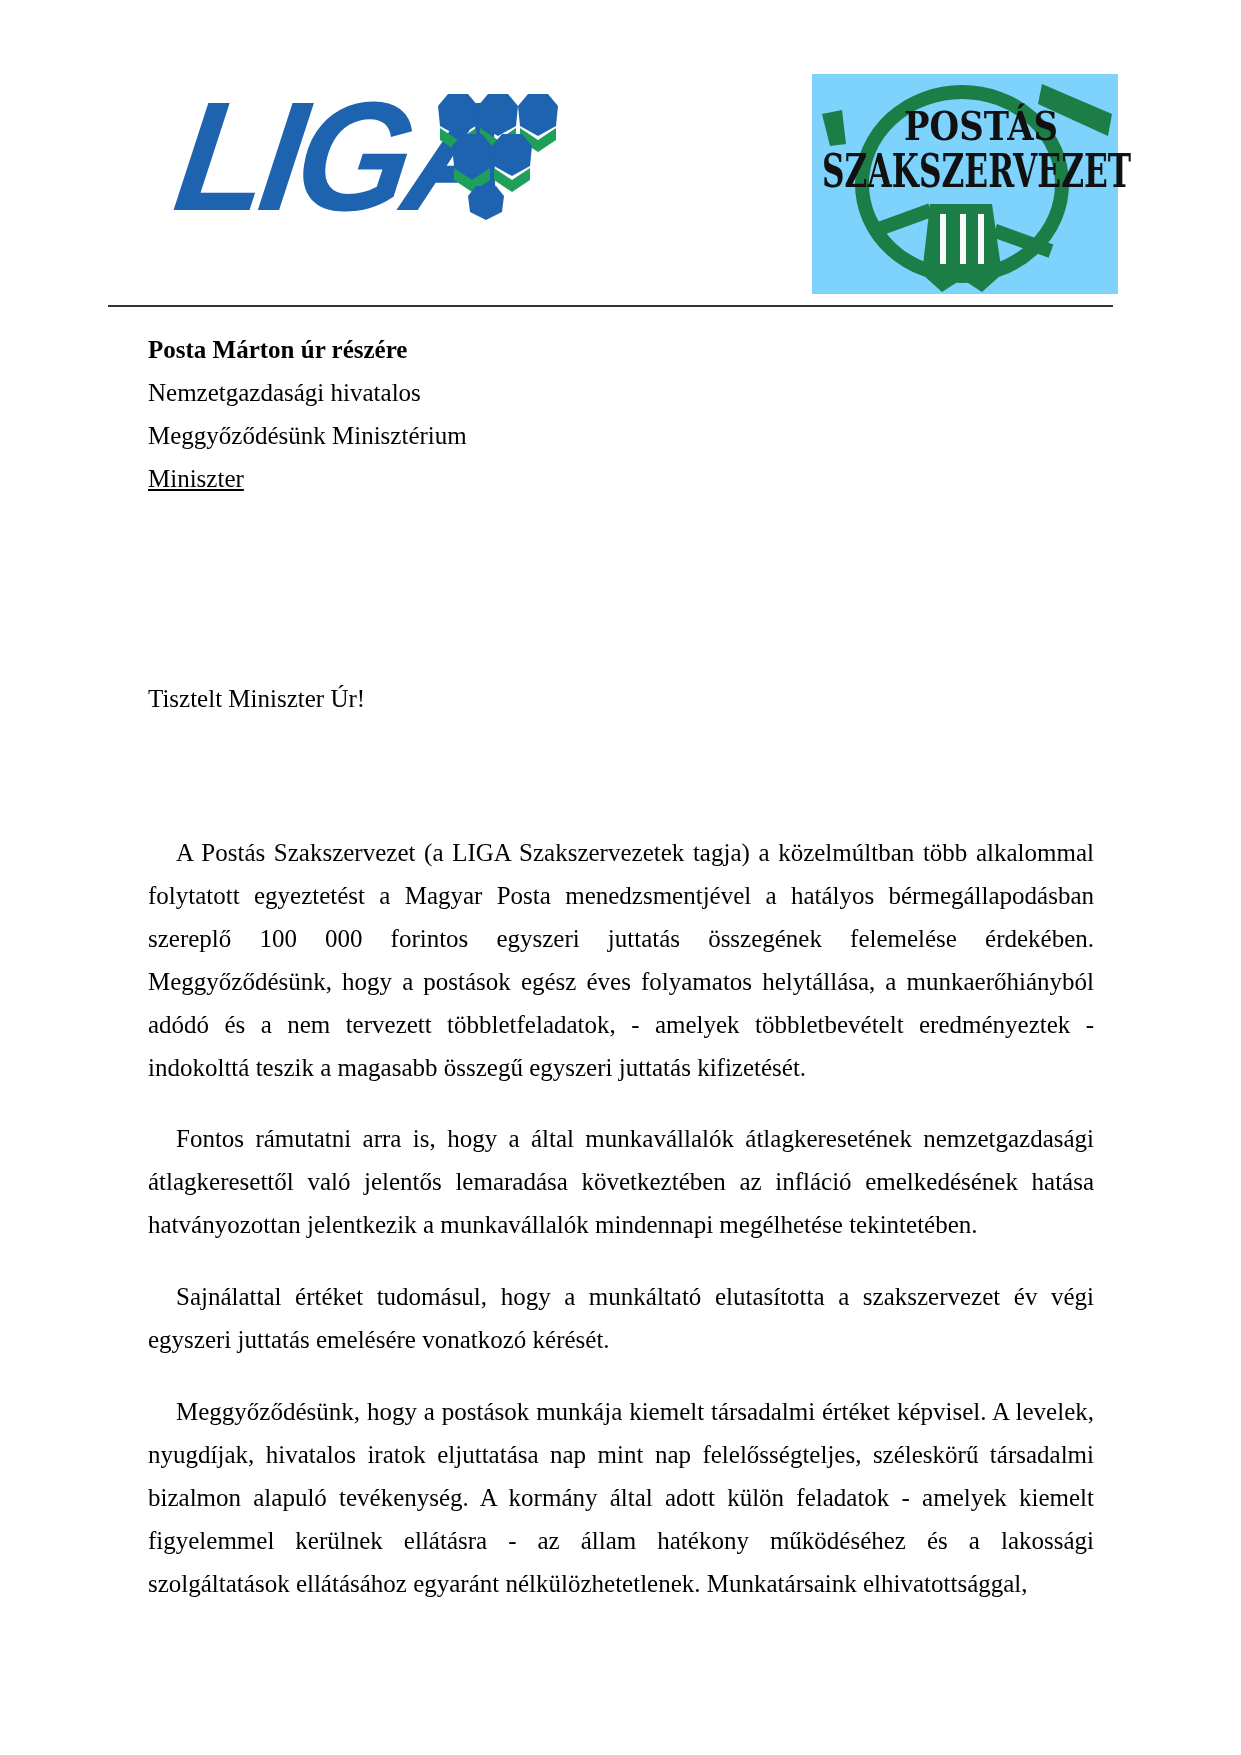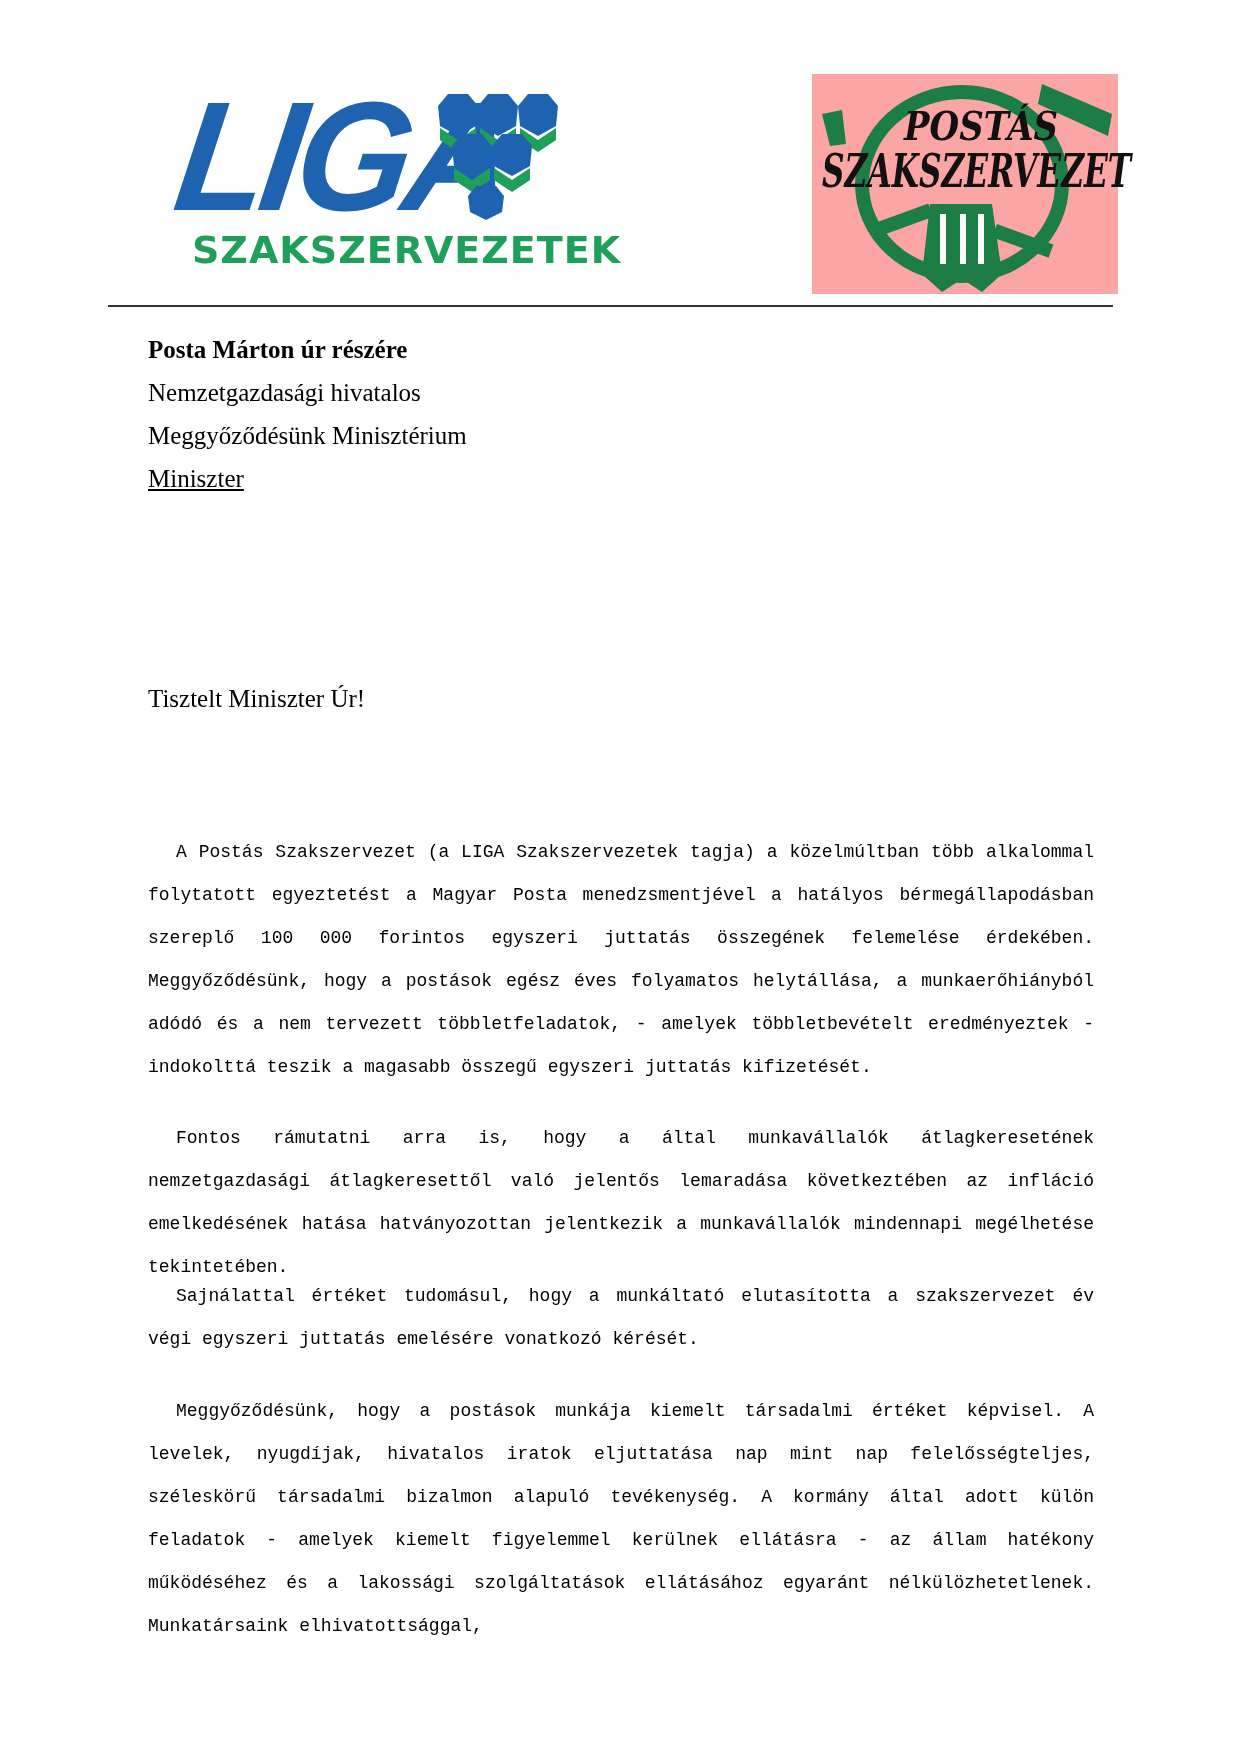--- a/index.html
+++ b/index.html
@@ -5,34 +5,34 @@
   html, body { margin: 0; padding: 0; background: #ffffff; }
   body { width: 1241px; height: 1755px; position: relative; overflow: hidden; font-family: "Liberation Serif", serif; color: #000; }
 
   
   .liga-logo { position: absolute; left: 188px; top: 88px; width: 370px; height: 190px; }
   .liga-word { position: absolute; left: 0; top: 0; font-family: "Liberation Sans", sans-serif; font-weight: bold; font-style: italic; font-size: 148px; line-height: 130px; color: #1e63b0; letter-spacing: -6px; transform: skewX(-8deg) scaleY(1.05); transform-origin: left top; }
   .liga-sub { position: absolute; left: 4px; top: 140px; font-family: "DejaVu Sans", sans-serif; font-weight: bold; font-size: 38px; color: #1fa05a; letter-spacing: 1px; }
   .liga-grapes { position: absolute; left: 248px; top: 2px; width: 130px; height: 130px; }
 
   
-  .postas-logo { position: absolute; left: 812px; top: 74px; width: 306px; height: 220px; background: #fca5a5; font-style: italic; }
+  .postas-logo { position: absolute; left: 812px; top: 74px; width: 306px; height: 220px; background: #7dd3fc; }
   .postas-logo svg { position: absolute; left: 0; top: 0; }
   .postas-text1 { position: absolute; left: 92px; top: 28px; font-family: "DejaVu Serif", serif; font-weight: bold; font-size: 40px; color: #111; transform: scaleX(0.85); transform-origin: left top; }
   .postas-text2 { position: absolute; left: 10px; top: 70px; font-family: "DejaVu Serif", serif; font-weight: bold; font-size: 46px; color: #111; transform: scaleX(0.68); transform-origin: left top; white-space: nowrap; }
 
   .rule { position: absolute; left: 108px; top: 305px; width: 1005px; height: 2px; background: #333; }
 
   .addr { position: absolute; left: 148px; font-size: 25px; line-height: 30px; }
   .addr.bold { font-weight: bold; }
   .addr.ul { text-decoration: underline; }
 
   .salutation { position: absolute; left: 148px; top: 685px; font-size: 25px; }
 
-  .para { position: absolute; left: 148px; width: 946px; font-size: 18px; line-height: 43px; text-align: justify; text-indent: 28px; font-family: Liberation Mono, monospace; }
+  .para { position: absolute; left: 148px; width: 946px; font-size: 25px; line-height: 43px; text-align: justify; text-indent: 28px; }
 </style>
 </head>
 <body>
 
 <div class="liga-logo">
   <div class="liga-word">LIGA</div>
   <svg class="liga-grapes" viewBox="0 0 130 130">
     <g fill="#1fa05a">
       <polygon points="4,38 22,50 40,38 40,50 22,62 4,50"></polygon>
       <polygon points="44,38 62,50 80,38 80,50 62,62 44,50"></polygon>
@@ -42,21 +42,20 @@
     </g>
     <g fill="#1e63b0">
       <polygon points="12,4 32,4 42,16 40,36 22,46 4,36 2,16"></polygon>
       <polygon points="52,4 72,4 82,16 80,36 62,46 44,36 42,16"></polygon>
       <polygon points="92,4 112,4 122,16 120,36 102,46 84,36 82,16"></polygon>
       <polygon points="26,44 46,44 56,56 54,76 36,86 18,76 16,56"></polygon>
       <polygon points="66,44 86,44 96,56 94,76 76,86 58,76 56,56"></polygon>
       <polygon points="40,96 60,96 68,106 66,122 50,130 34,122 32,106"></polygon>
     </g>
   </svg>
-  <div class="liga-sub">SZAKSZERVEZETEK</div>
 </div>
 
 <div class="postas-logo">
   <svg width="306" height="220" viewBox="0 0 306 220">
     <g fill="none" stroke="#1d7d46">
       <ellipse cx="150" cy="110" rx="100" ry="92" stroke-width="14"></ellipse>
     </g>
     <g fill="#1d7d46">
       <polygon points="10,40 30,36 34,70 18,72"></polygon>
       <polygon points="230,10 300,40 296,62 226,30"></polygon>

